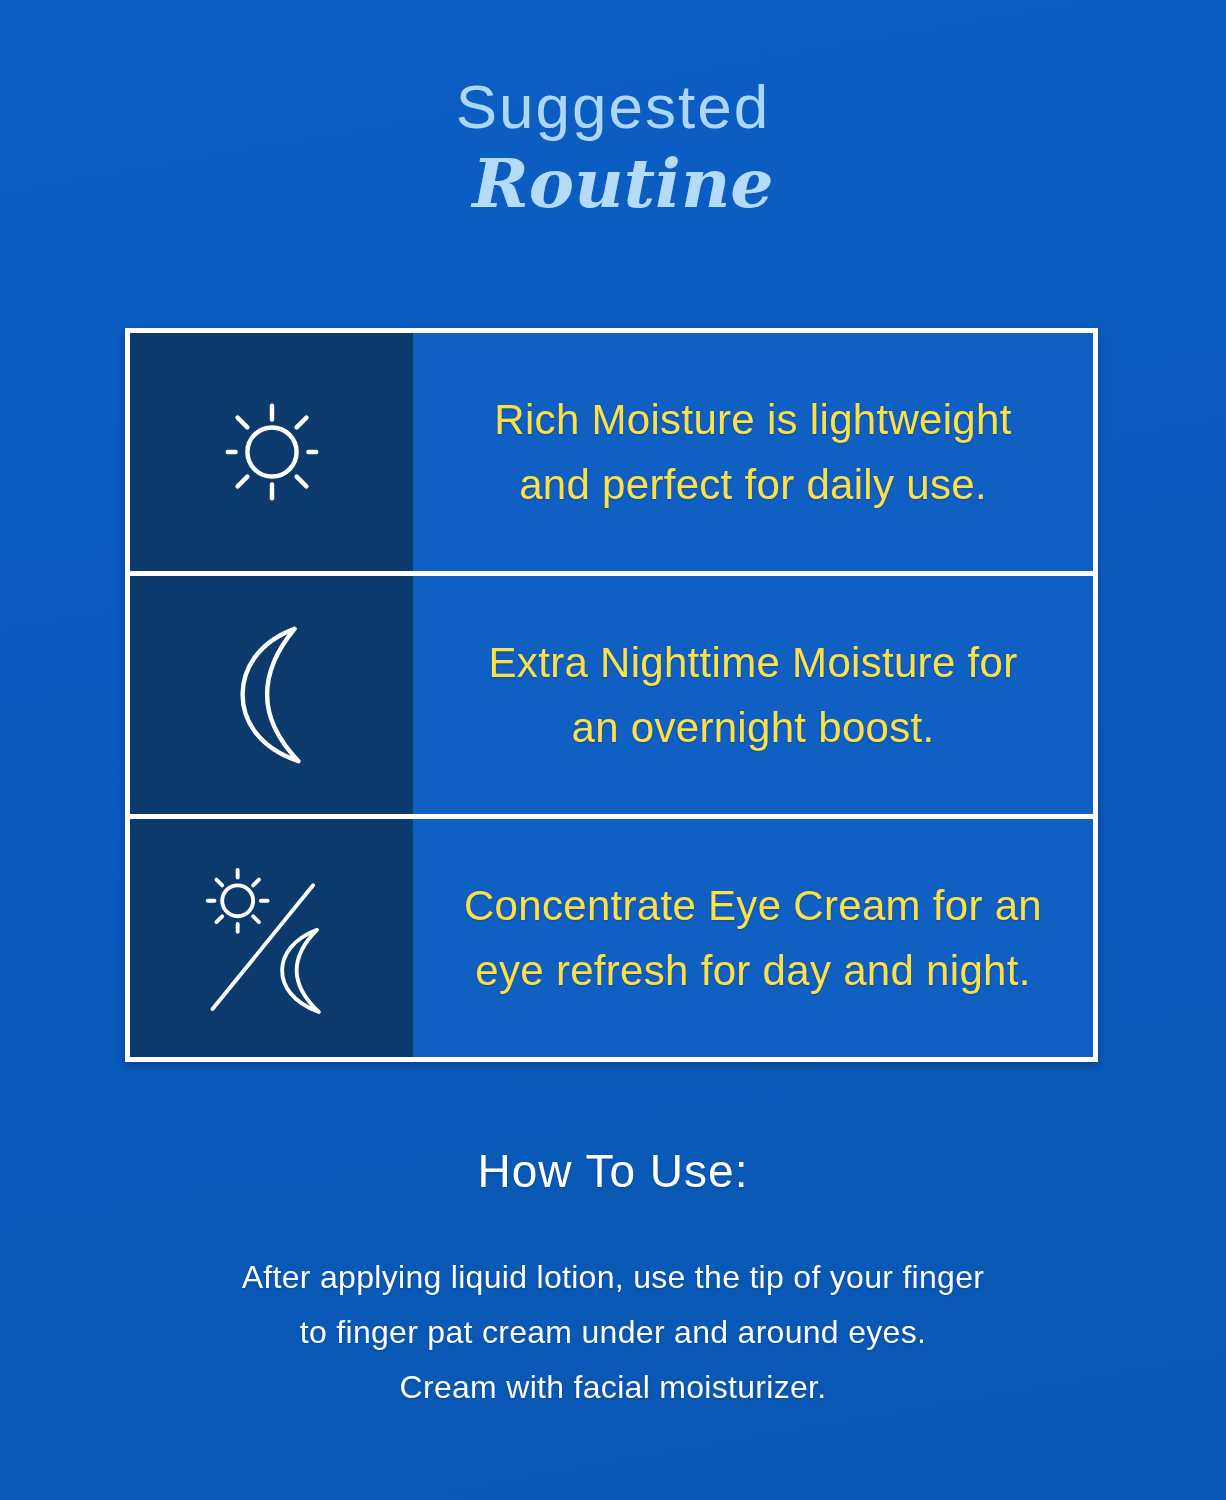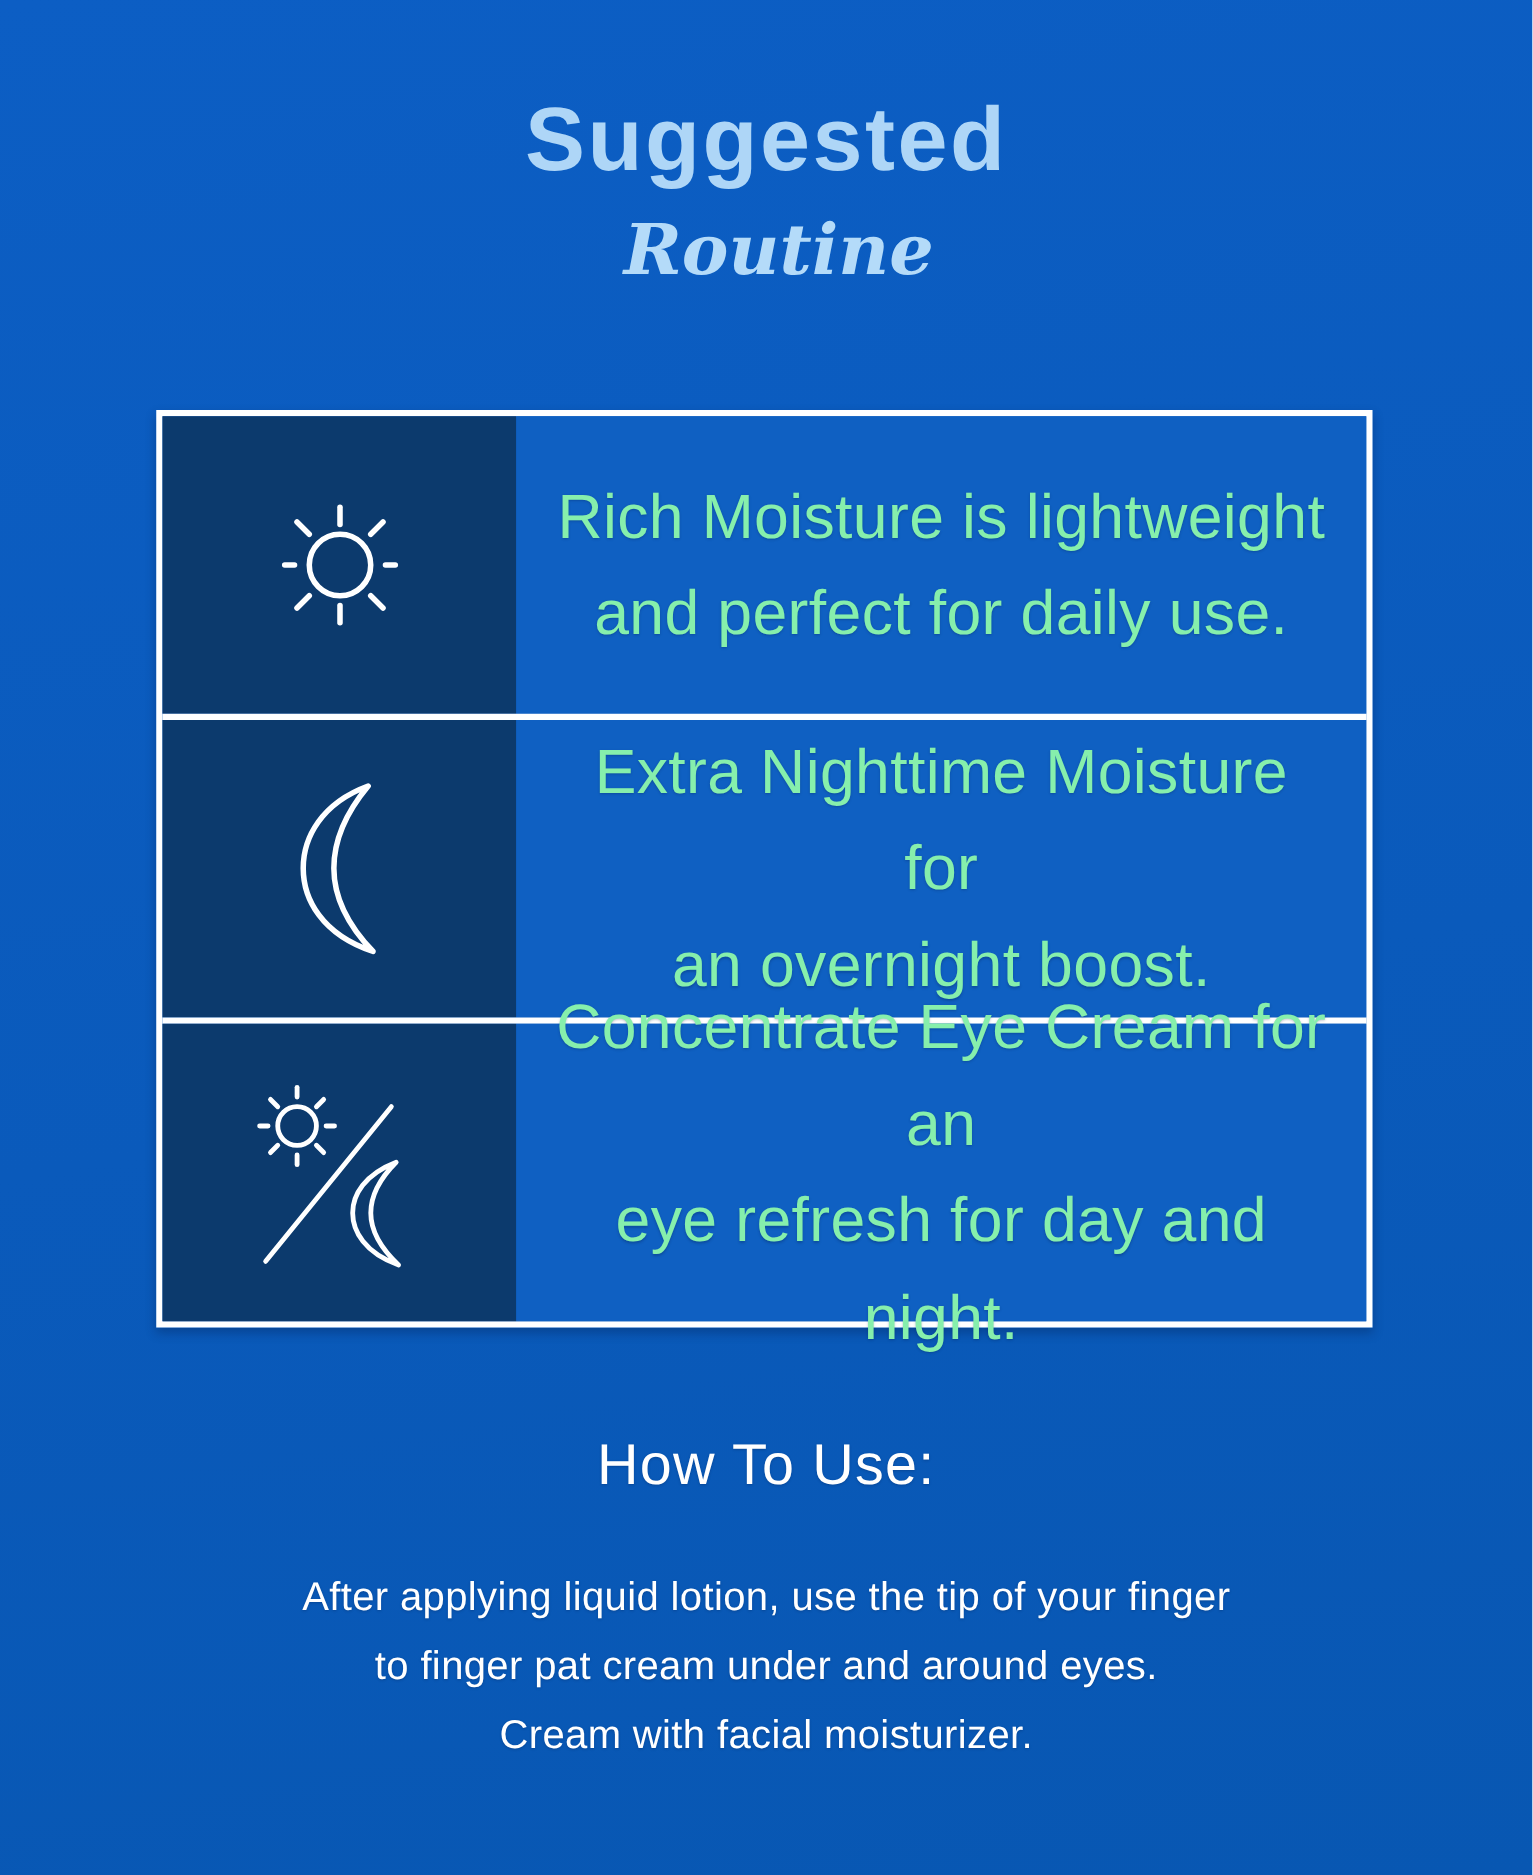--- a/index.html
+++ b/index.html
@@ -8,29 +8,29 @@
     width:1226px;height:1500px;
     background:linear-gradient(170deg,#0c5ec4 0%,#0a5abb 55%,#0857b2 100%);
     font-family:"Liberation Sans",sans-serif;
     overflow:hidden;
   }
   
   .title{position:absolute;top:72px;left:0;right:0;text-align:center;color:#aed6f7;}
   .title-line1{
     display:block;
     font-family:"Liberation Sans",sans-serif;
-    font-weight:700;
-    font-size:72px;line-height:1.12;letter-spacing:2px;
+    font-weight:400;
+    font-size:62px;line-height:1.12;letter-spacing:2px;
   }
   .title-line2{
     display:block;
     font-family:"DejaVu Serif","Liberation Serif",serif;
     font-style:italic;font-weight:bold;
-    font-size:56px;line-height:1.0;
-    margin-top:19px;
+    font-size:68px;line-height:1.0;
+    margin-top:8px;
     color:#b4dbf9;
     padding-left:20px;
   }
   
   .routine-table{
     position:absolute;left:125px;top:328px;
     width:973px;height:734px;
     border:5px solid #ffffff;
     box-sizing:border-box;
     display:flex;flex-direction:column;
@@ -43,22 +43,22 @@
     background:#0c3a6d;
     display:flex;align-items:center;justify-content:center;
   }
   .text-cell{
     flex:1;
     background:#0f60c2;
     display:flex;align-items:center;justify-content:center;
     padding:0 30px;
   }
   .cell-text{
-    color:#86efac;text-align:center;
-    font-size:50px;line-height:1.55;letter-spacing:.3px;
+    color:#fde047;text-align:center;
+    font-size:42px;line-height:1.55;letter-spacing:.3px;
     text-shadow:0 1px 2px rgba(0,20,60,.25);
   }
   .cell-text .line{display:block;}
   
   .howto-heading{
     position:absolute;top:1106px;left:0;right:0;
     text-align:center;color:#ffffff;
     font-size:46px;font-weight:400;letter-spacing:1px;
     text-shadow:0 1px 2px rgba(0,20,60,.25);
   }

